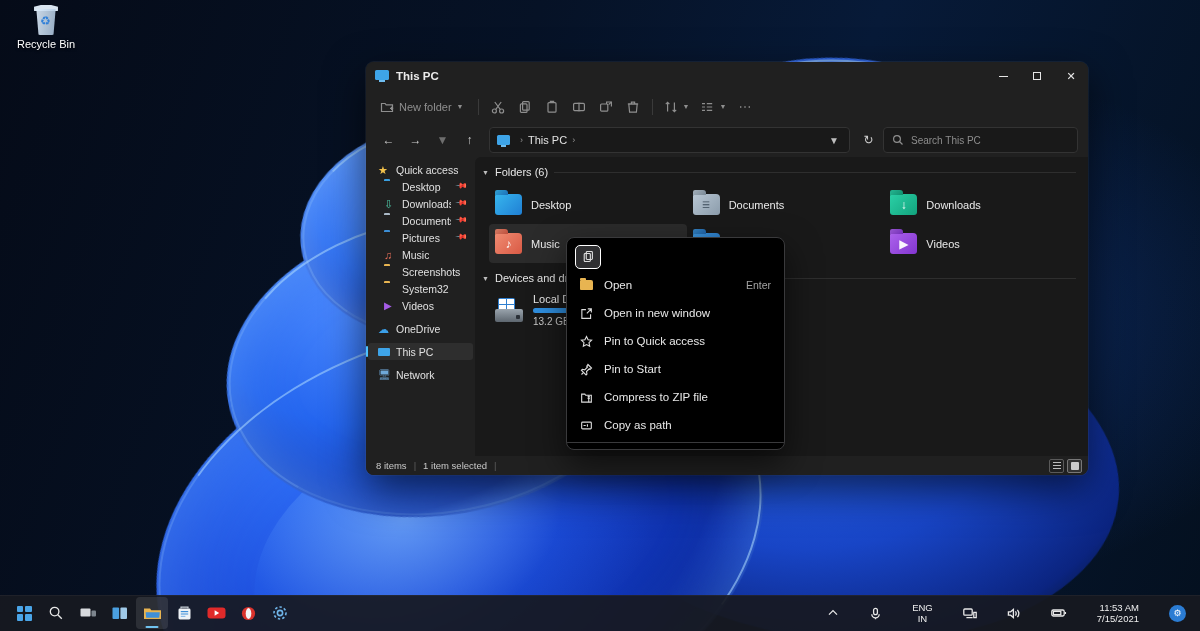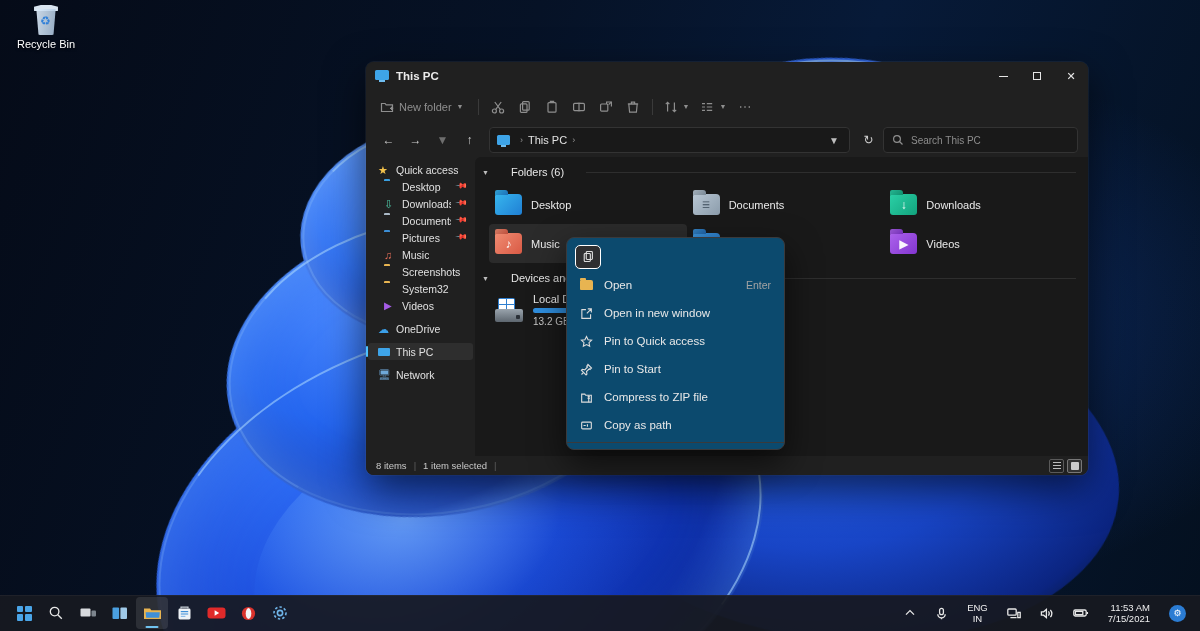--- a/index.html
+++ b/index.html
@@ -185,21 +185,21 @@
 
   .fold { width:12px; height:9px; border-radius:1px 2px 1px 1px; position:relative; }
   .fold:before {
     content:''; position:absolute; left:0; top:-2px; width:6px; height:2px;
     border-radius:1px 1px 0 0; background:inherit;
   }
 
   
   .content { flex:1; background:#191919; border-top-left-radius:6px; overflow:hidden; position:relative; min-width:0; }
   .grouphdr {
-    height:22px; display:flex; align-items:center; gap:22px; padding-left:7px;
+    height:22px; display:flex; align-items:center; gap:6px; padding-left:7px;
     color:#e6e6e6; font-size:11px; margin-top:4px;
   }
   .grouphdr .gchev { font-size:7px; color:#bdbdbd; }
   .grouphdr .gline { flex:1; height:1px; background:#2e2e2e; margin-right:12px; }
   .grid { display:grid; grid-template-columns:repeat(3,1fr); padding:2px 6px 0 14px; }
   .cell { height:39px; display:flex; align-items:center; gap:9px; padding-left:6px; border-radius:4px; }
   .cell.sel { background:#2b2b2b; }
   .cell .cname { font-size:11px; color:#e9e9e9; }
   .bigfold {
     width:27px; height:21px; flex:none; border-radius:2px 4px 3px 3px; position:relative;
@@ -247,21 +247,21 @@
     width:15px; height:14px; border:1px solid #5a5a5a; border-radius:2px;
     display:flex; align-items:center; justify-content:center;
   }
   .vtg.on { background:#333; border-color:#777; }
   .vtg .l { width:8px; height:1px; background:#bbb; box-shadow:0 3px 0 #bbb, 0 -3px 0 #bbb; }
   .vtg .sq { width:8px; height:8px; background:#ccc; border-radius:1px; }
 
   
   #ctxmenu {
     position:absolute; left:566px; top:237px; width:219px;
-    background:#0c4a6e; border:1px solid #3a3a3c; border-radius:8px;
+    background:#000000; border:1px solid #3a3a3c; border-radius:8px;
     box-shadow:0 14px 34px rgba(0,0,0,.6);
     padding:4px 0 3px; overflow:hidden;
   }
   .ctxquick { height:29px; display:flex; align-items:center; padding:0 8px; gap:3px; }
   .qb {
     width:26px; height:24px; border-radius:4px; display:flex; align-items:center; justify-content:center;
   }
   .qb.focus { border:1.5px solid #ffffff; background:#2f2f31; border-radius:5px; }
   .ctxsep { height:1px; background:#3a3a3c; margin:3px 0; }
   .ctxitem {
@@ -284,21 +284,21 @@
     width:32px; height:32px; border-radius:4px; display:flex; align-items:center;
     justify-content:center; position:relative;
   }
   .tbi.active { background:rgba(255,255,255,.1); }
   .tbi.active:after {
     content:''; position:absolute; bottom:1px; left:50%; transform:translateX(-50%);
     width:13px; height:2px; background:#70c3ef; border-radius:2px;
   }
   .startg { width:15px; height:15px; display:grid; grid-template-columns:1fr 1fr; gap:2px; }
   .startg i { background:#4aa5e8; border-radius:1px; }
-  .tray { margin-left:auto; display:flex; align-items:flex-start; gap:7px; padding-right:8px; }
+  .tray { margin-left:auto; display:flex; align-items:flex-start; gap:18px; padding-right:8px; }
   .trayb { height:28px; padding:0 6px; border-radius:4px; display:flex; align-items:center; justify-content:center; color:#eaeaea; }
   .lang { display:flex; flex-direction:column; align-items:center; font-size:9.5px; line-height:11px; color:#eee; }
   .clock { display:flex; flex-direction:column; align-items:flex-end; font-size:9.5px; line-height:11px; color:#eee; }
   .notif {
     width:17px; height:17px; border-radius:50%; background:#2b7cd3; color:#fff;
     font-size:9px; display:flex; align-items:center; justify-content:center;
   }
   svg.t * { stroke:#e8e8e8; fill:none; stroke-width:1.3; }
 </style>
 </head>

